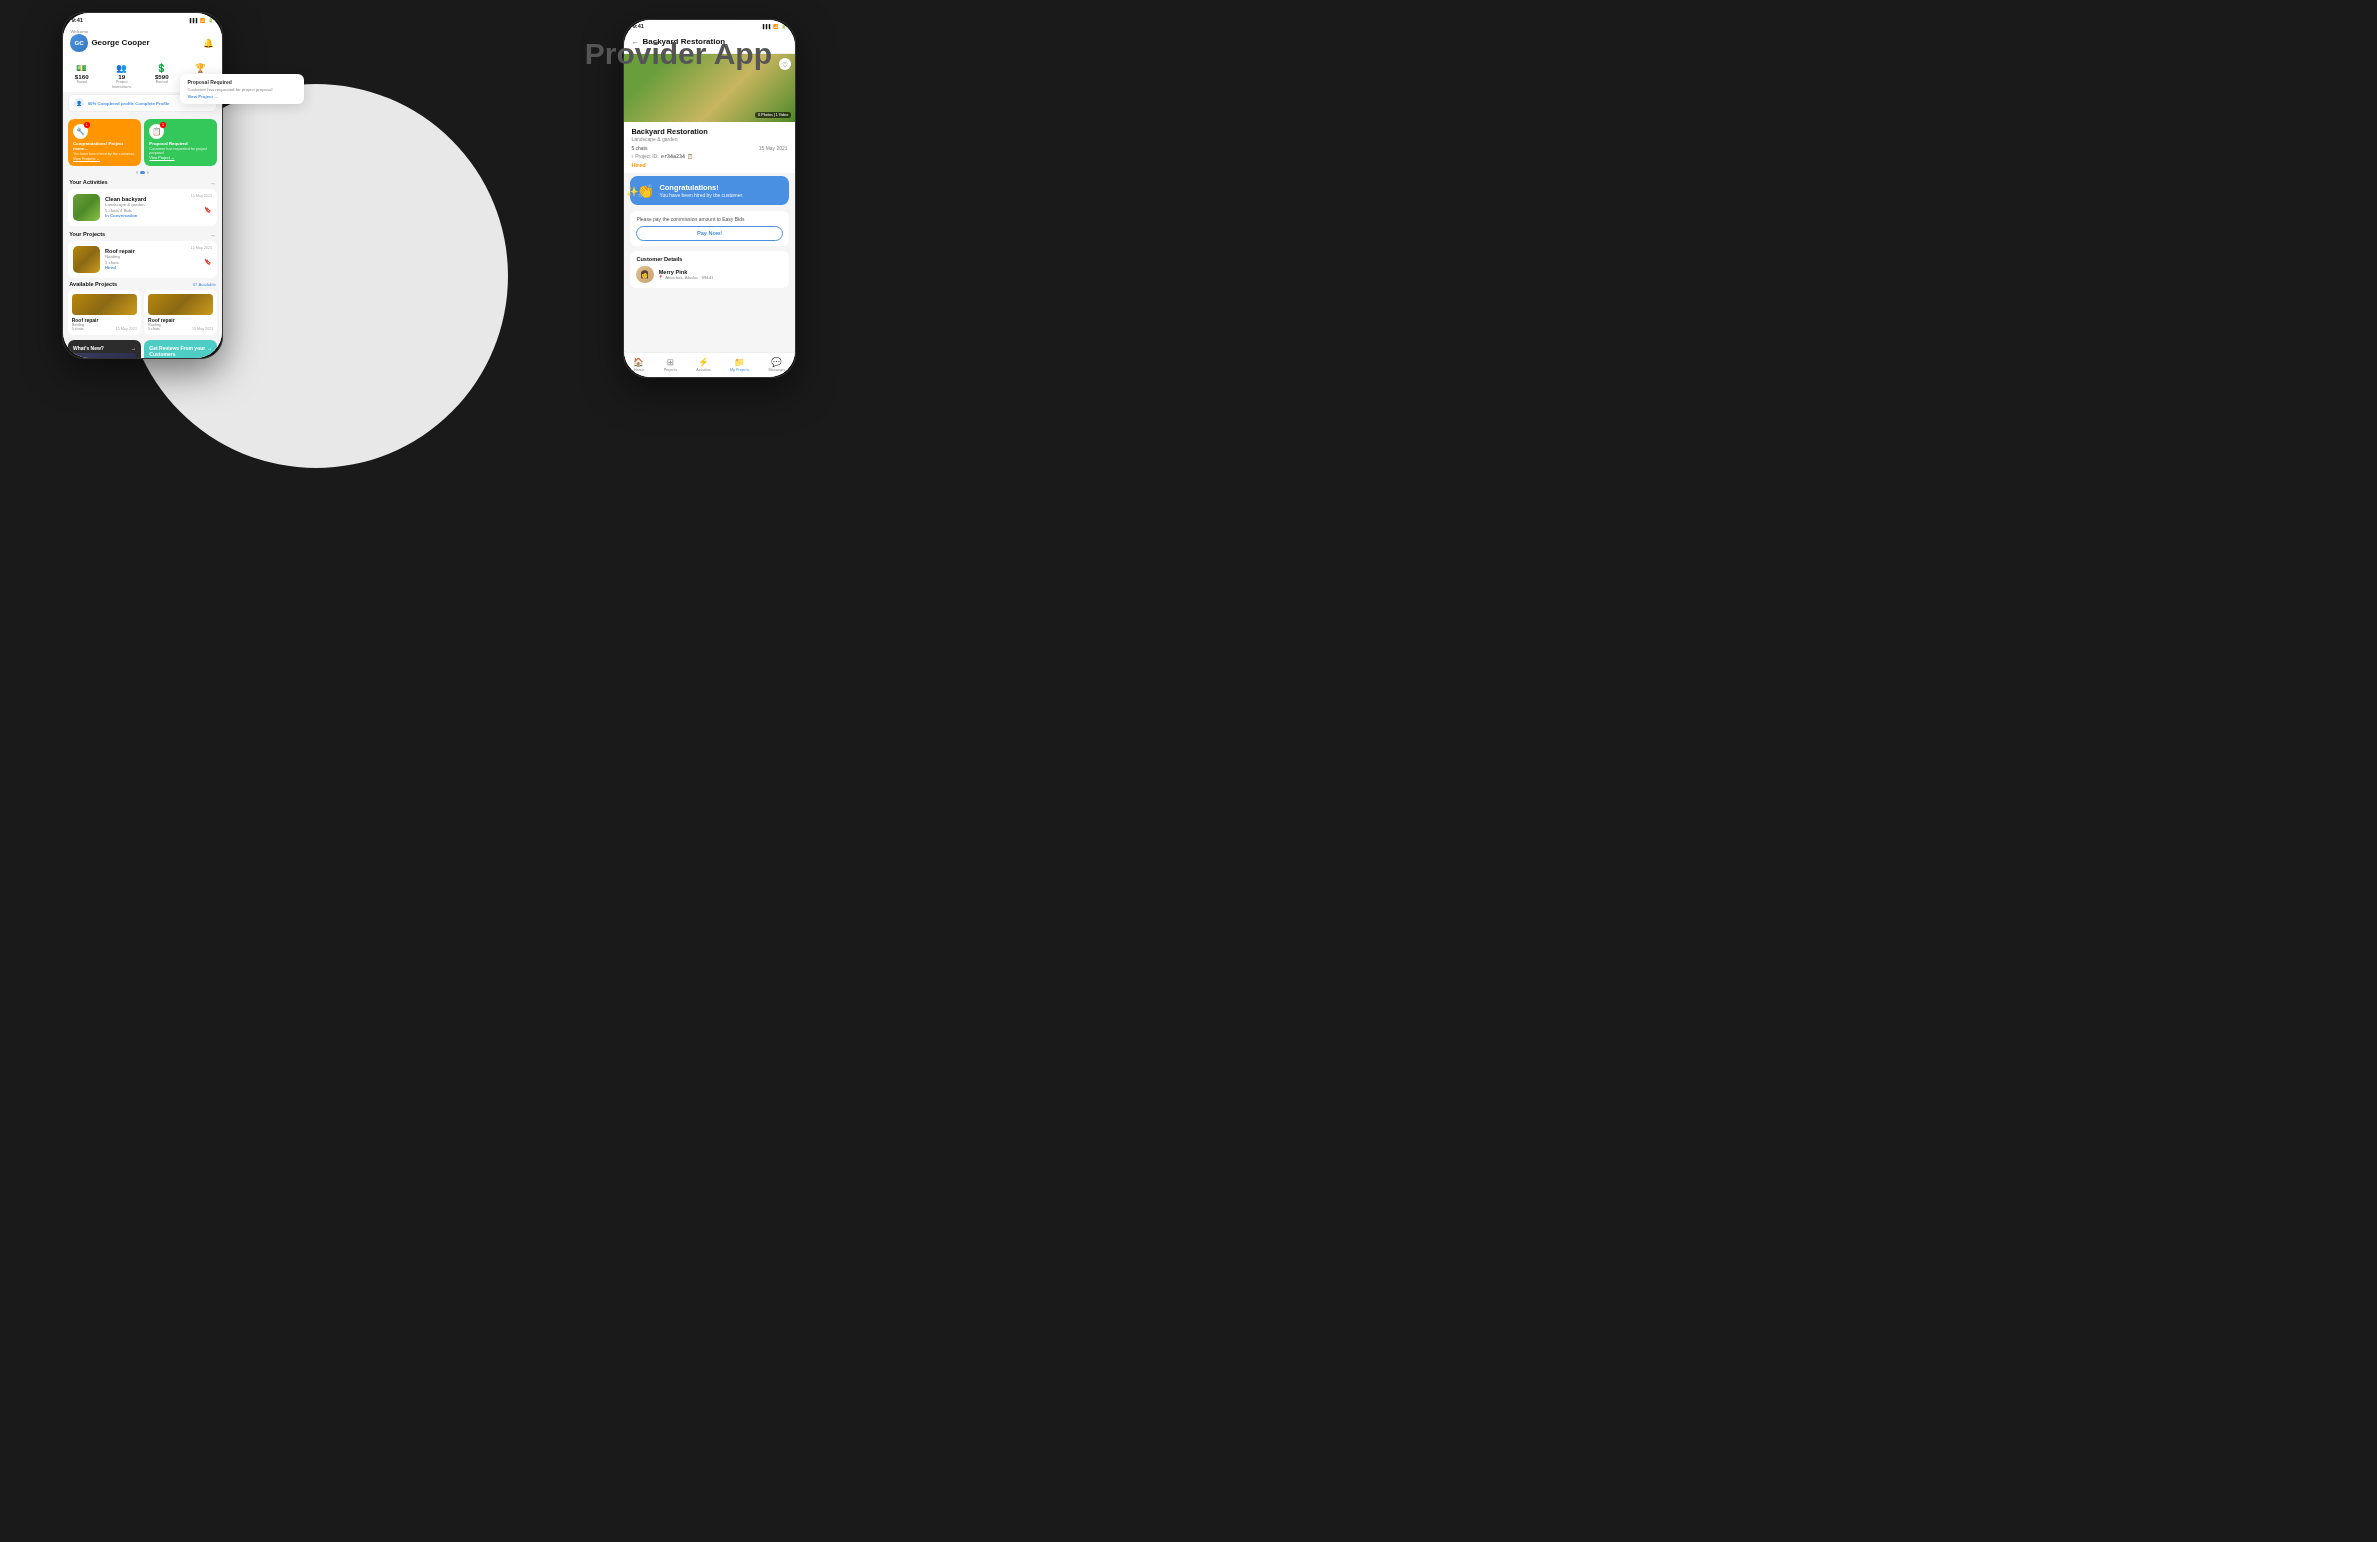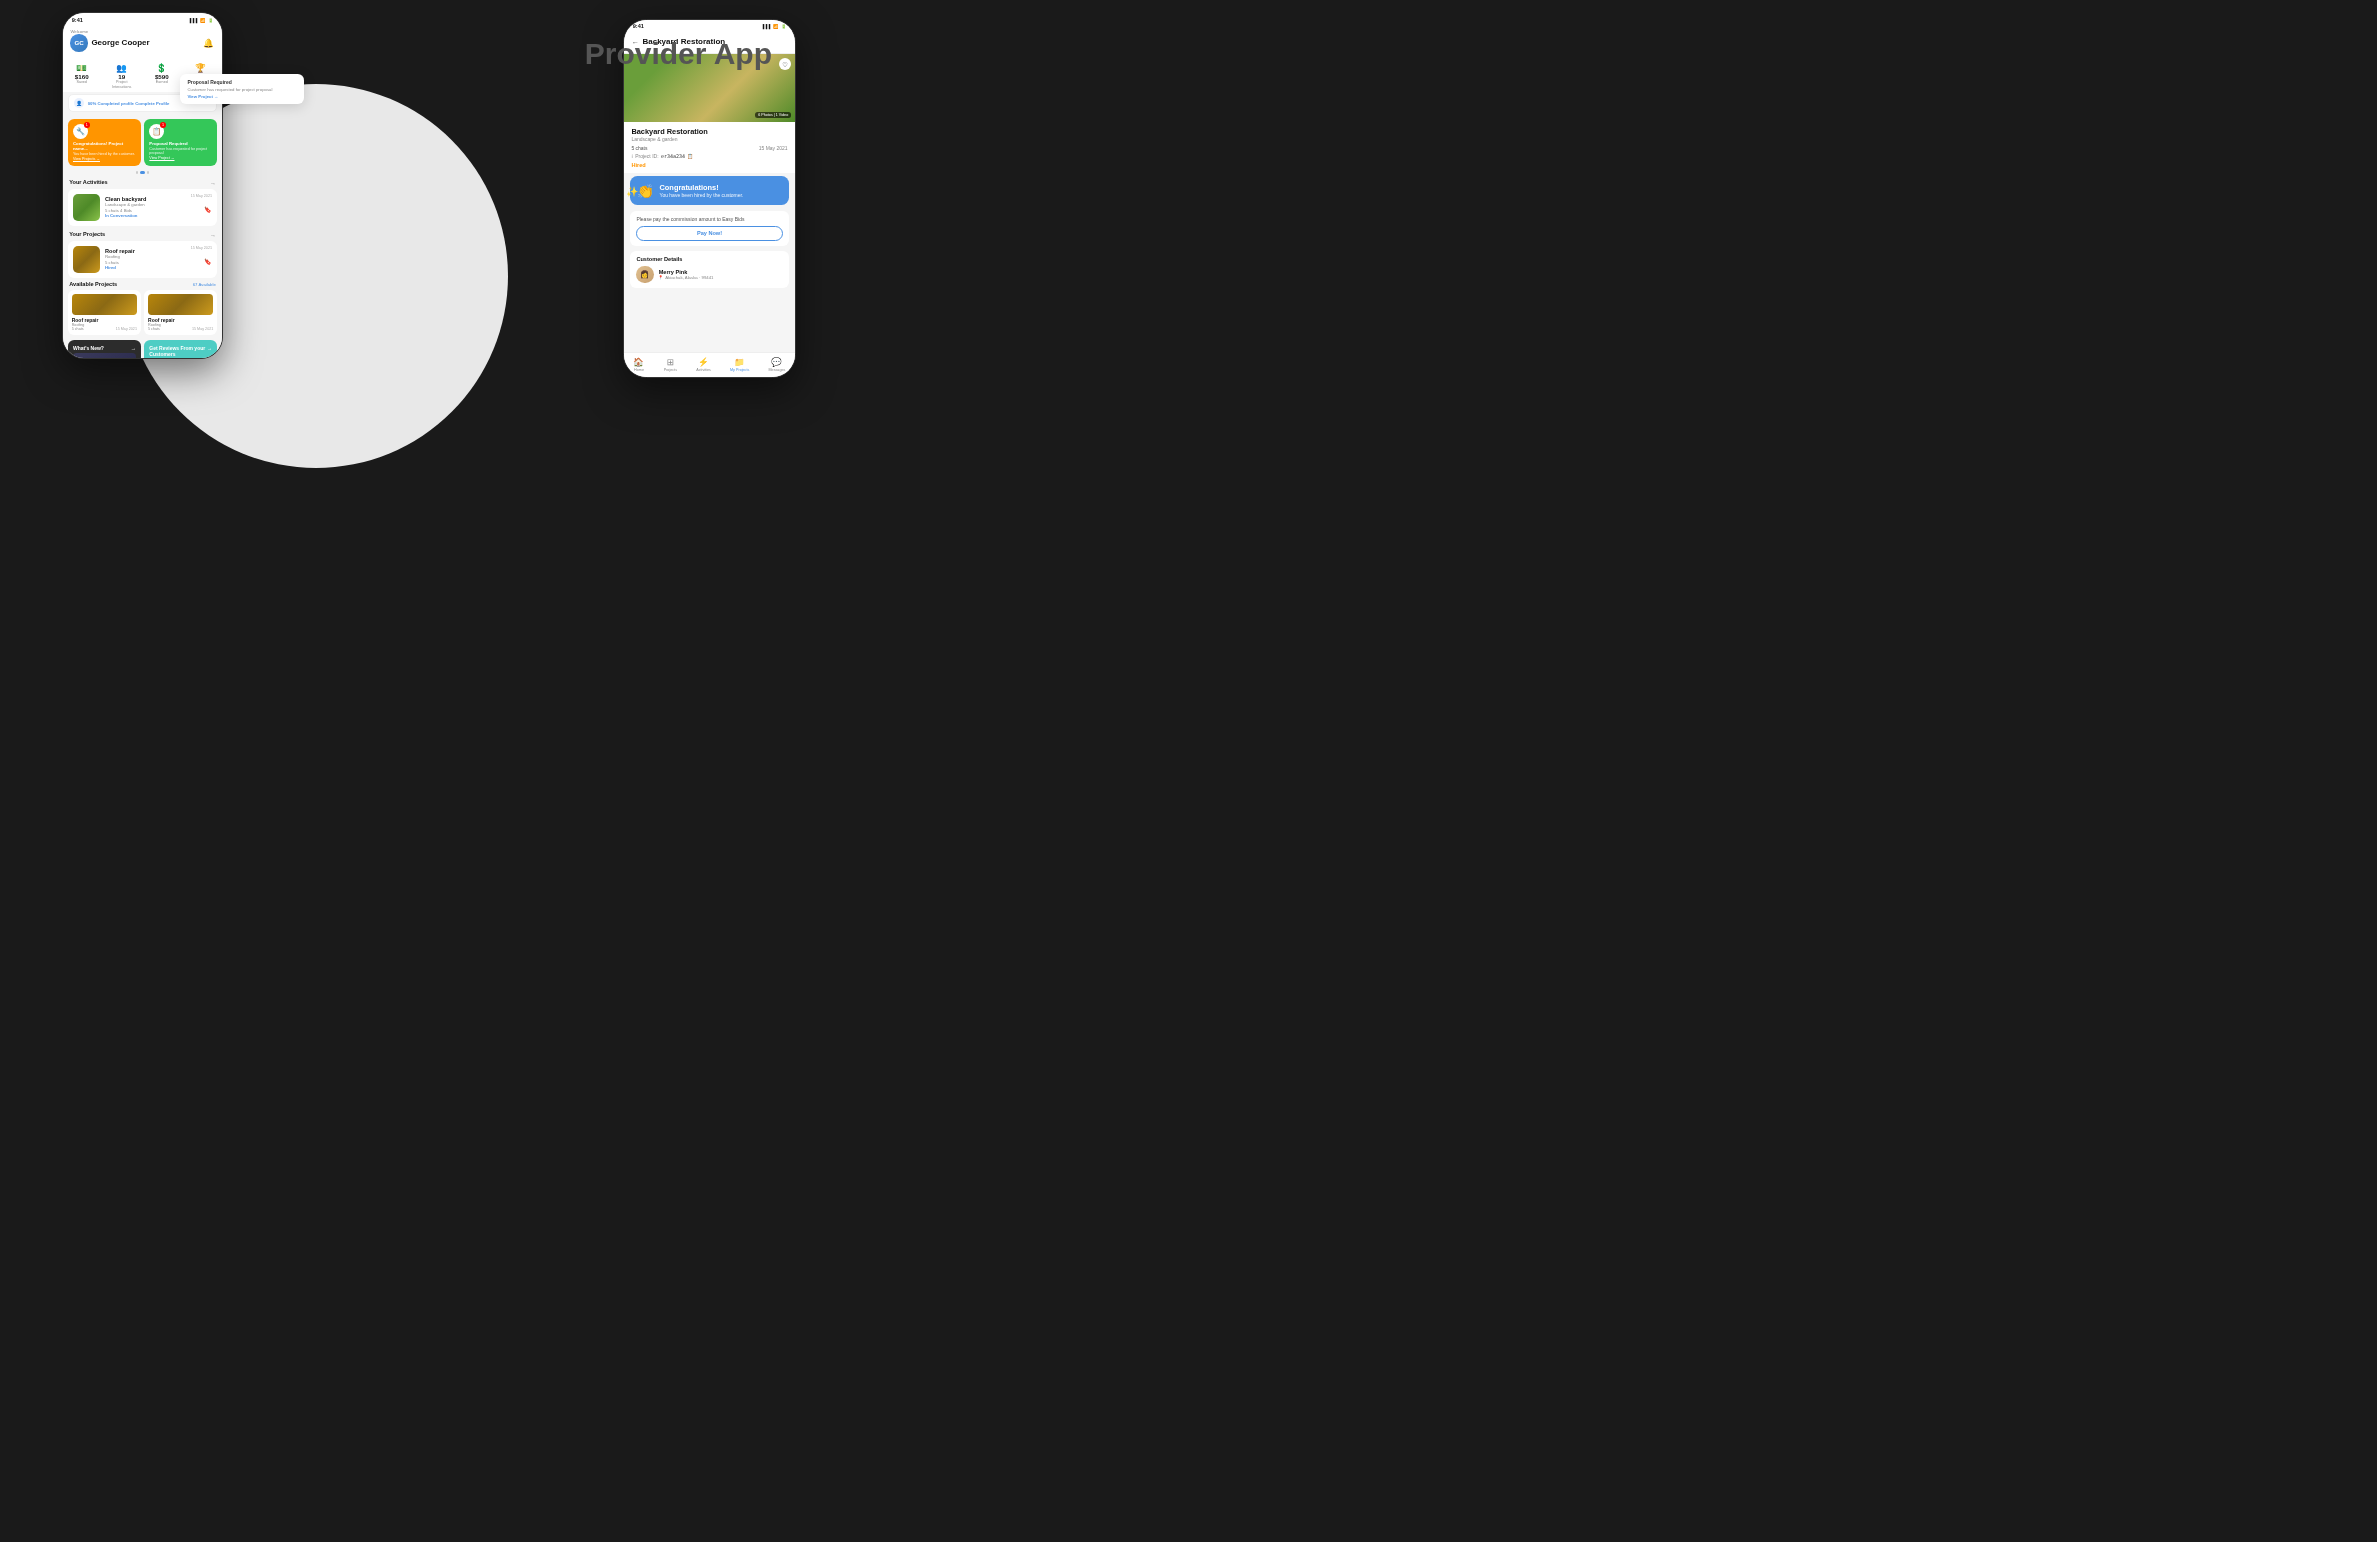--- a/index.html
+++ b/index.html
@@ -48,21 +48,21 @@
       z-index: 5;
       box-shadow: 0 12.4px 37px rgba(0,0,0,0.5);
       overflow: hidden;
       border: 1.2px solid #333;
     }
 
     .phone-screen {
       width: 100%;
       height: 100%;
       background: #f5f5f5;
-      border-radius: 12px;
+      border-radius: 26px;
       overflow: hidden;
       display: flex;
       flex-direction: column;
     }
 
     
     .status-bar {
       display: flex;
       justify-content: space-between;
       align-items: center;

